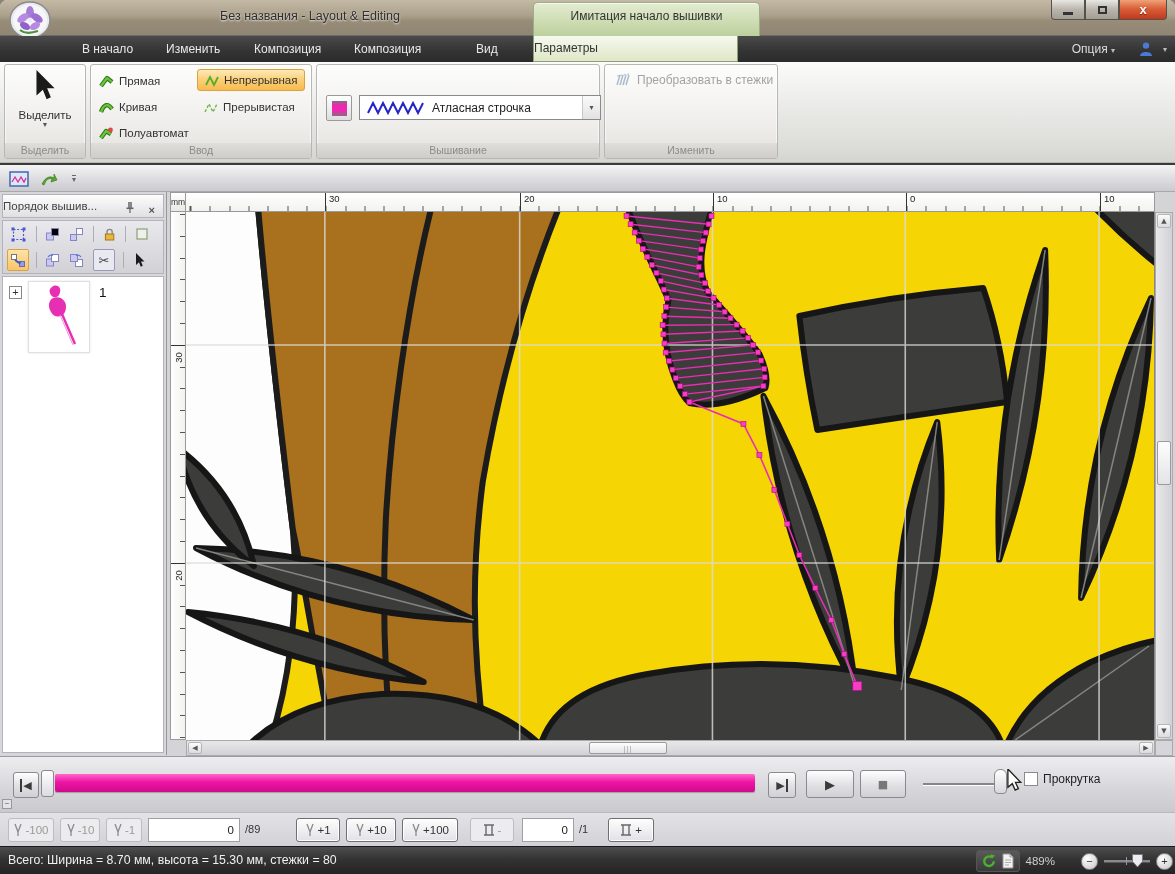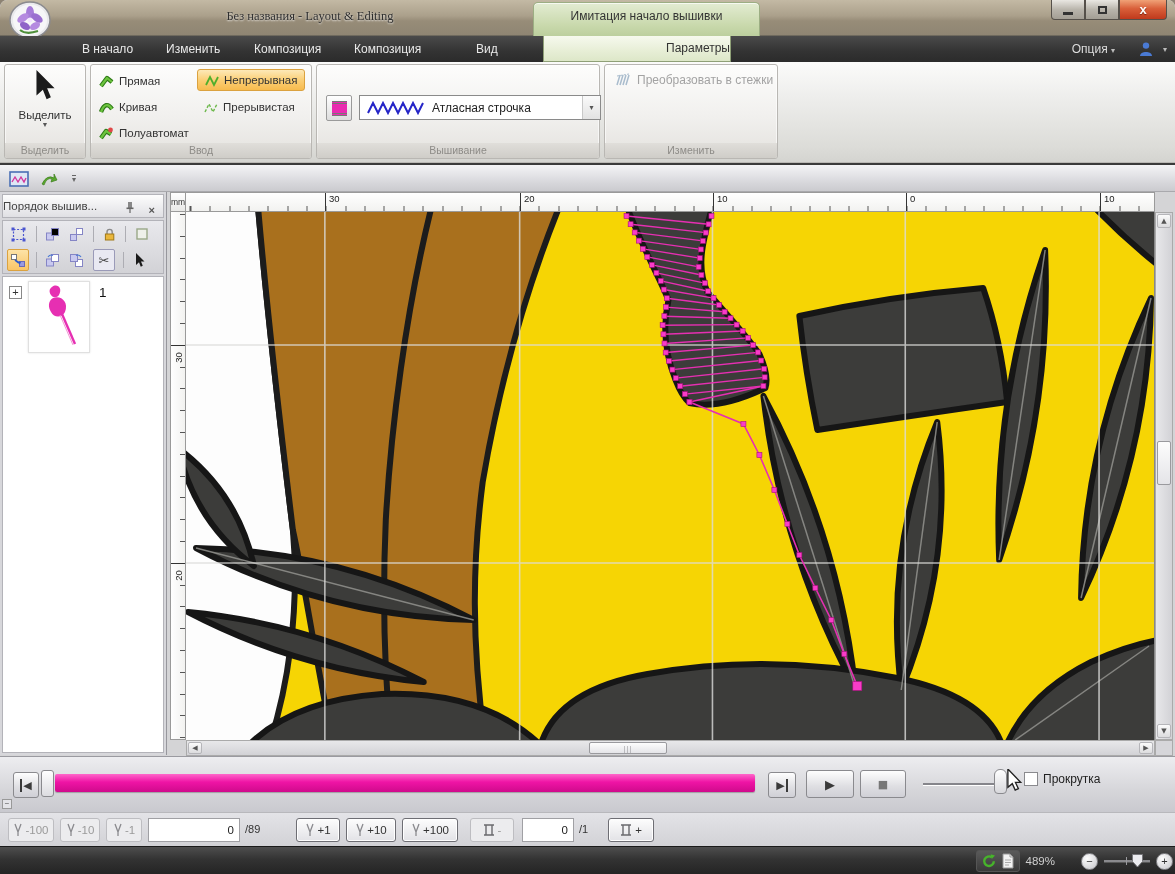--- a/index.html
+++ b/index.html
@@ -6,44 +6,44 @@
   *{box-sizing:border-box;}
   .window{position:relative;width:1175px;height:874px;overflow:hidden;
     background:#d4d4d6;border-radius:7px 7px 0 0;}
 
   
   .titlebar{position:absolute;left:0;top:0;width:1175px;height:36px;
     background:linear-gradient(#c3b9a4,#aba08b 45%,#978c78 60%,#8f8573);
     border-radius:7px 7px 0 0;border-bottom:1px solid #6f6a5e;}
   .logo{position:absolute;left:8px;top:1px;width:44px;height:38px;}
   .title-text{position:absolute;left:160px;top:9px;width:300px;text-align:center;
-    font-size:12.5px;color:#2e2e2e;text-shadow:0 1px 2px rgba(255,255,255,.85);font-family:Liberation Serif, serif;}
+    font-size:12.5px;color:#2e2e2e;text-shadow:0 1px 2px rgba(255,255,255,.85);}
   .ctx-header{position:absolute;left:533px;top:2px;width:227px;height:34px;
     background:linear-gradient(#e3ecd2,#c8d8ab 70%,#bccf9e);
     border:1px solid #9cae83;border-bottom:none;border-radius:5px 5px 0 0;
     text-align:center;font-size:12px;color:#333;line-height:26px;
     box-shadow:inset 0 1px 0 rgba(255,255,255,.7);}
   .winbtns{position:absolute;right:8px;top:0;display:flex;}
   .winbtn{width:34px;height:20px;border:1px solid #55504a;border-top:none;
     background:linear-gradient(#e9e7e2,#b9b5ac 50%,#a39e94);display:flex;align-items:center;justify-content:center;}
   .winbtn.close{width:48px;background:linear-gradient(#f0a277,#d9603a 45%,#c0391c);border-radius:0 0 4px 0;}
   .winbtn:first-child{border-radius:0 0 0 4px;}
   .glyph-min{width:10px;height:3px;background:#333;margin-top:8px;}
   .glyph-max{width:9px;height:8px;border:2px solid #333;}
   .glyph-close{color:#fff;font-size:13px;font-weight:bold;text-shadow:0 1px 1px #7a2410;}
 
   
   .menubar{position:absolute;left:0;top:36px;width:1175px;height:26px;
     background:linear-gradient(#4a4a4a,#333 60%,#2b2b2b);}
   .mtab{position:absolute;top:0;height:26px;line-height:26px;padding:0 14px;
     color:#e9e9e9;font-size:12px;}
-  .ptab{position:absolute;left:533px;top:0;width:188px;height:26px;line-height:25px;
+  .ptab{position:absolute;left:533px;top:0;width:205px;height:26px;line-height:25px;
     background:linear-gradient(#f6f9ee,#e7eed6 60%,#dde7c8);
-    border:1px solid #8fa077;border-top:none;text-align:right;
-    font-size:12px;color:#333;margin-left:10px;}
+    border:1px solid #8fa077;border-top:none;text-align:left;
+    font-size:12px;color:#333;}
   .opt{position:absolute;right:60px;top:0;height:26px;line-height:26px;color:#ddd;font-size:12px;}
   .caret{color:#bbb;font-size:8px;font-family:"DejaVu Sans",sans-serif;}
   .person{position:absolute;right:22px;top:5px;}
 
   
   .ribbon{position:absolute;left:0;top:62px;width:1175px;height:101px;
     background:linear-gradient(#fbfbfa,#ececea 40%,#dcdcd8 85%,#d4d4d0);border-bottom:1px solid #b9b7b3;}
   .rgroup{position:absolute;top:2px;height:95px;border:1px solid #b9b7b3;border-radius:3px;
     background:linear-gradient(#fdfdfc,#f1f0ee 55%,#e4e2de);box-shadow:inset 0 0 0 1px rgba(255,255,255,.6);}
   .rglabel{position:absolute;left:0;right:0;bottom:0;height:15px;
@@ -636,20 +636,21 @@
     <div class="stlabel" style="left:579px">/1</div>
     <div class="stbtn strong" style="left:608px;width:46px">
       <svg width="13" height="13">
           <use href="#spool"></use>
         </svg>
         <span>+</span>
     </div>
   </div>
 
   <div class="statusbar">
+    <div class="status-text">Всего: Ширина = 8.70 мм, высота = 15.30 мм, стежки = 80</div>
     <div class="zoomicons">
       <div class="iconwell">
         <svg width="16" height="16" viewBox="0 0 16 16">
           <path d="M12.8,8.2 a4.8,4.8 0 1 1 -2,-3.9" stroke="#47b32b" stroke-width="2.4" fill="none"></path>
           <path d="M9.6,1.2 L14,2.6 L10.8,6 Z" fill="#47b32b"></path>
         </svg>
         <svg width="14" height="16" viewBox="0 0 14 16">
           <path d="M2,1 L9,1 L12,4 L12,15 L2,15 Z" fill="#f2f2f2" stroke="#999"></path>
           <path d="M9,1 L9,4 L12,4" fill="none" stroke="#999"></path>
           <path d="M4,7 h6 M4,9.5 h6 M4,12 h4" stroke="#aaa"></path>

